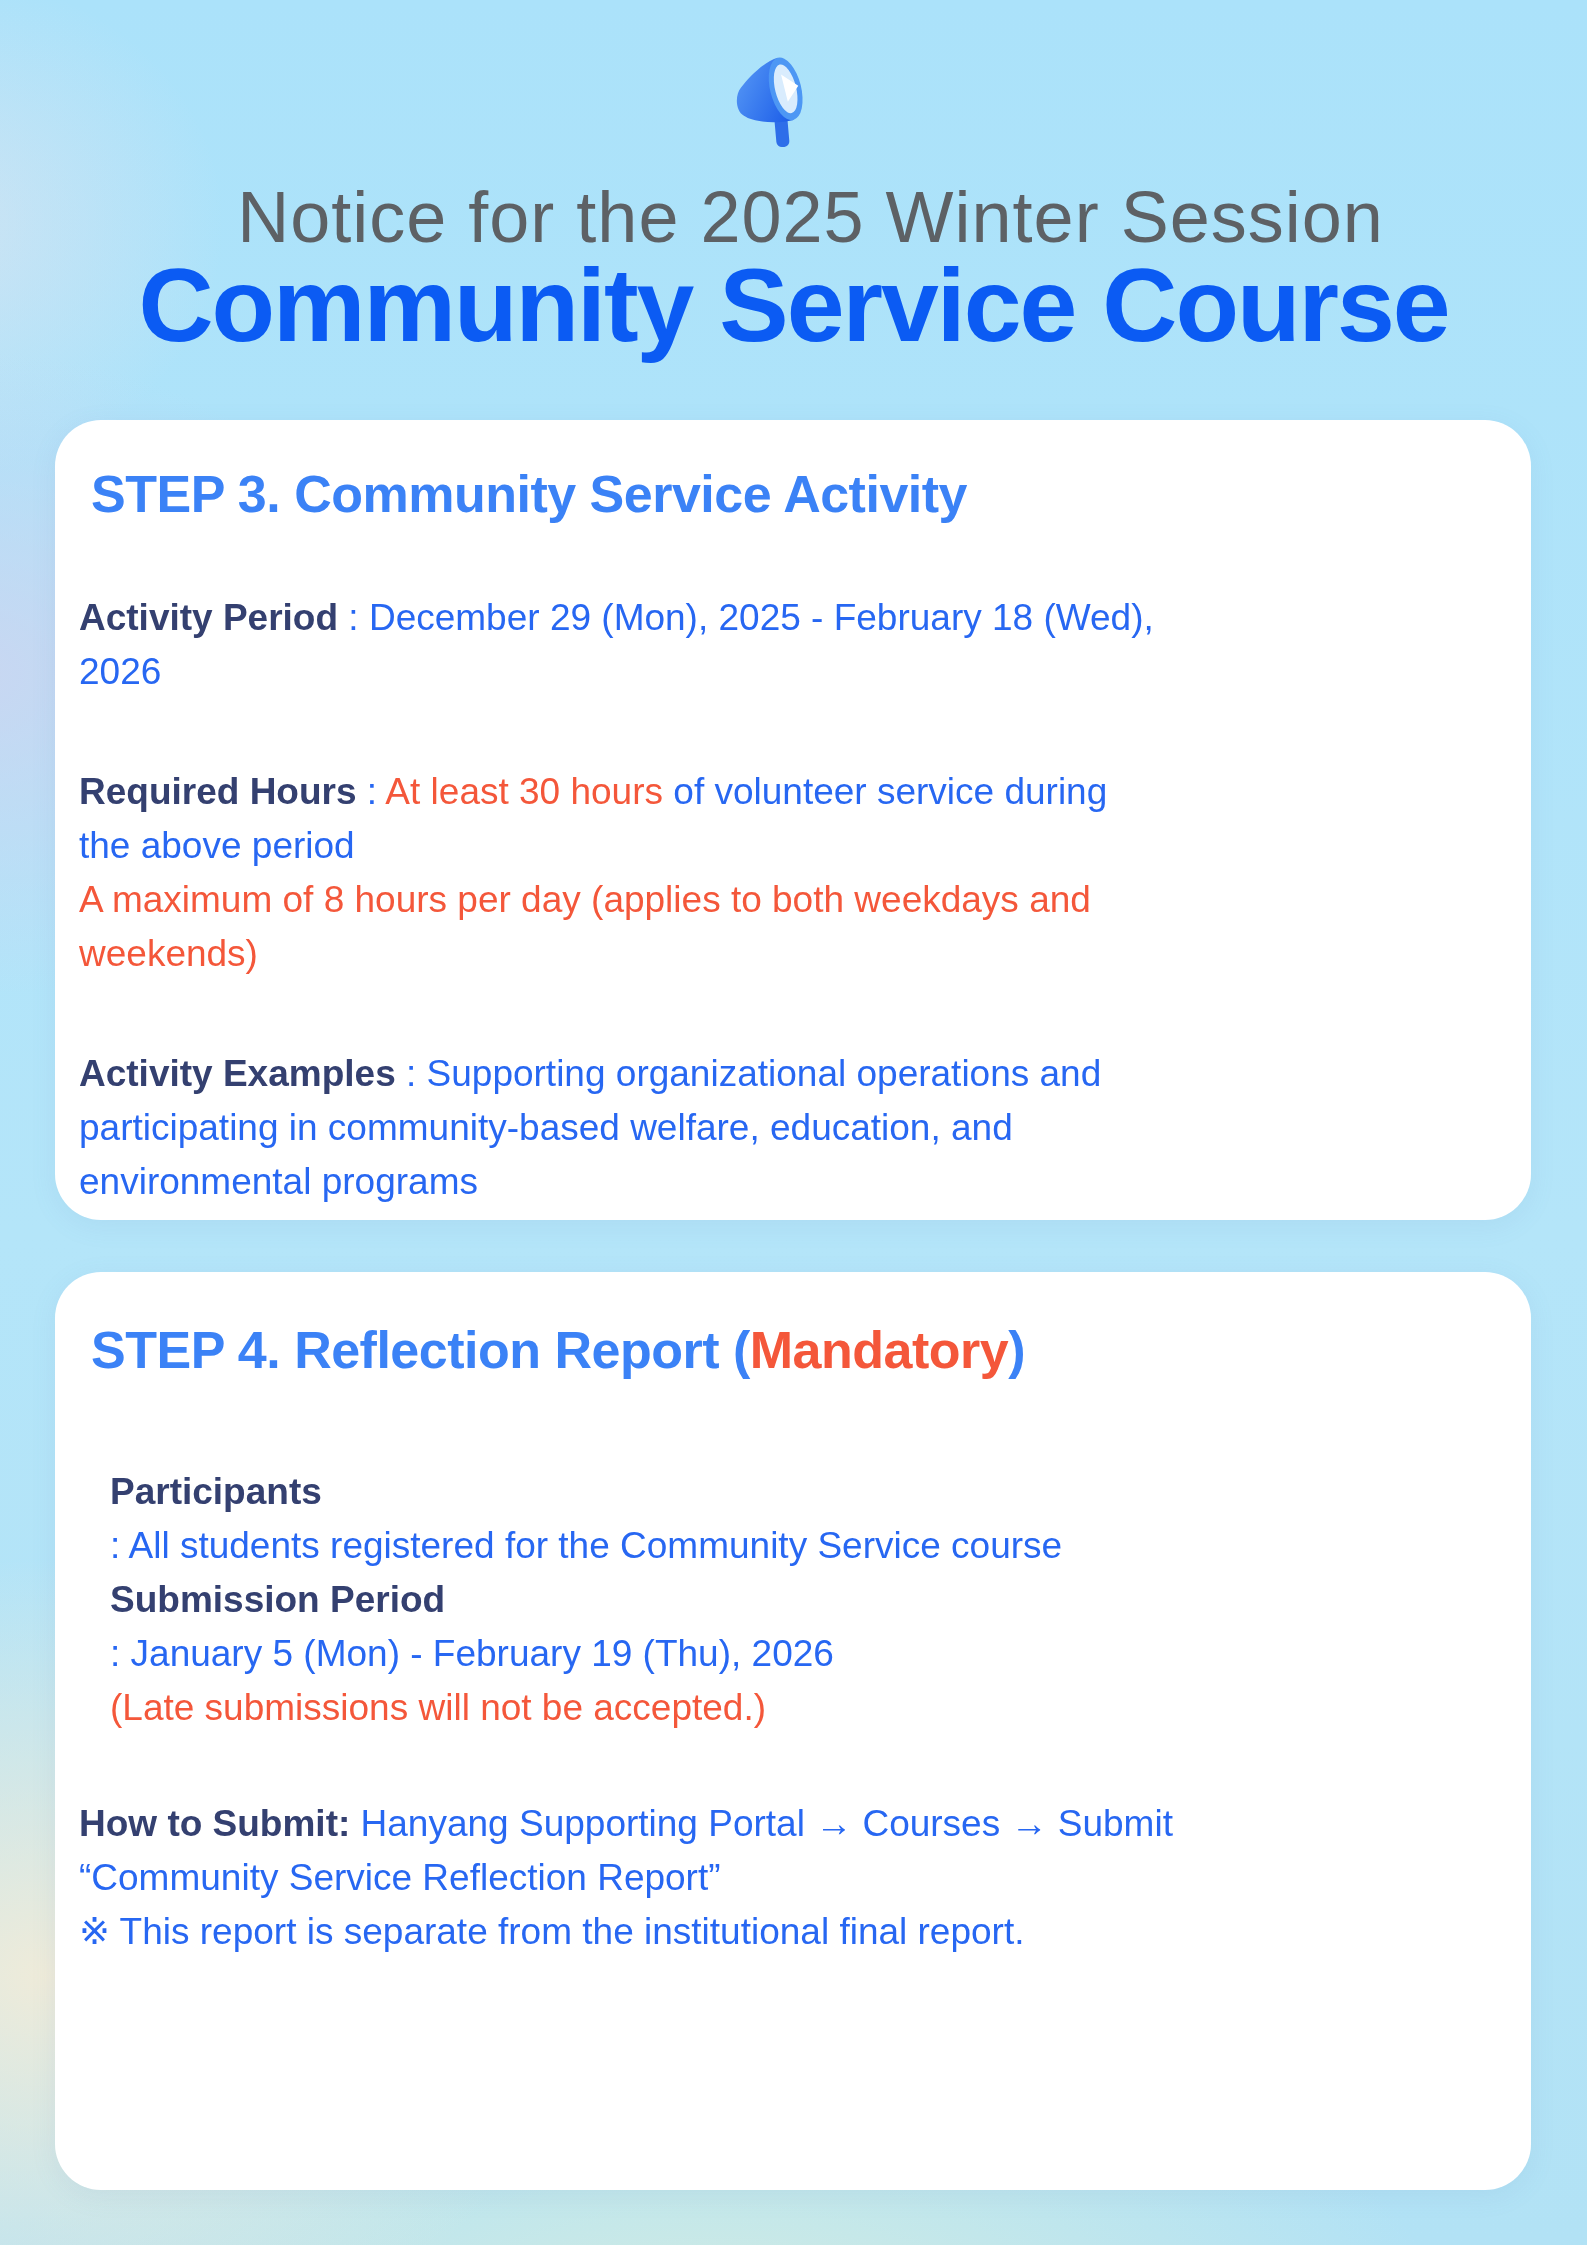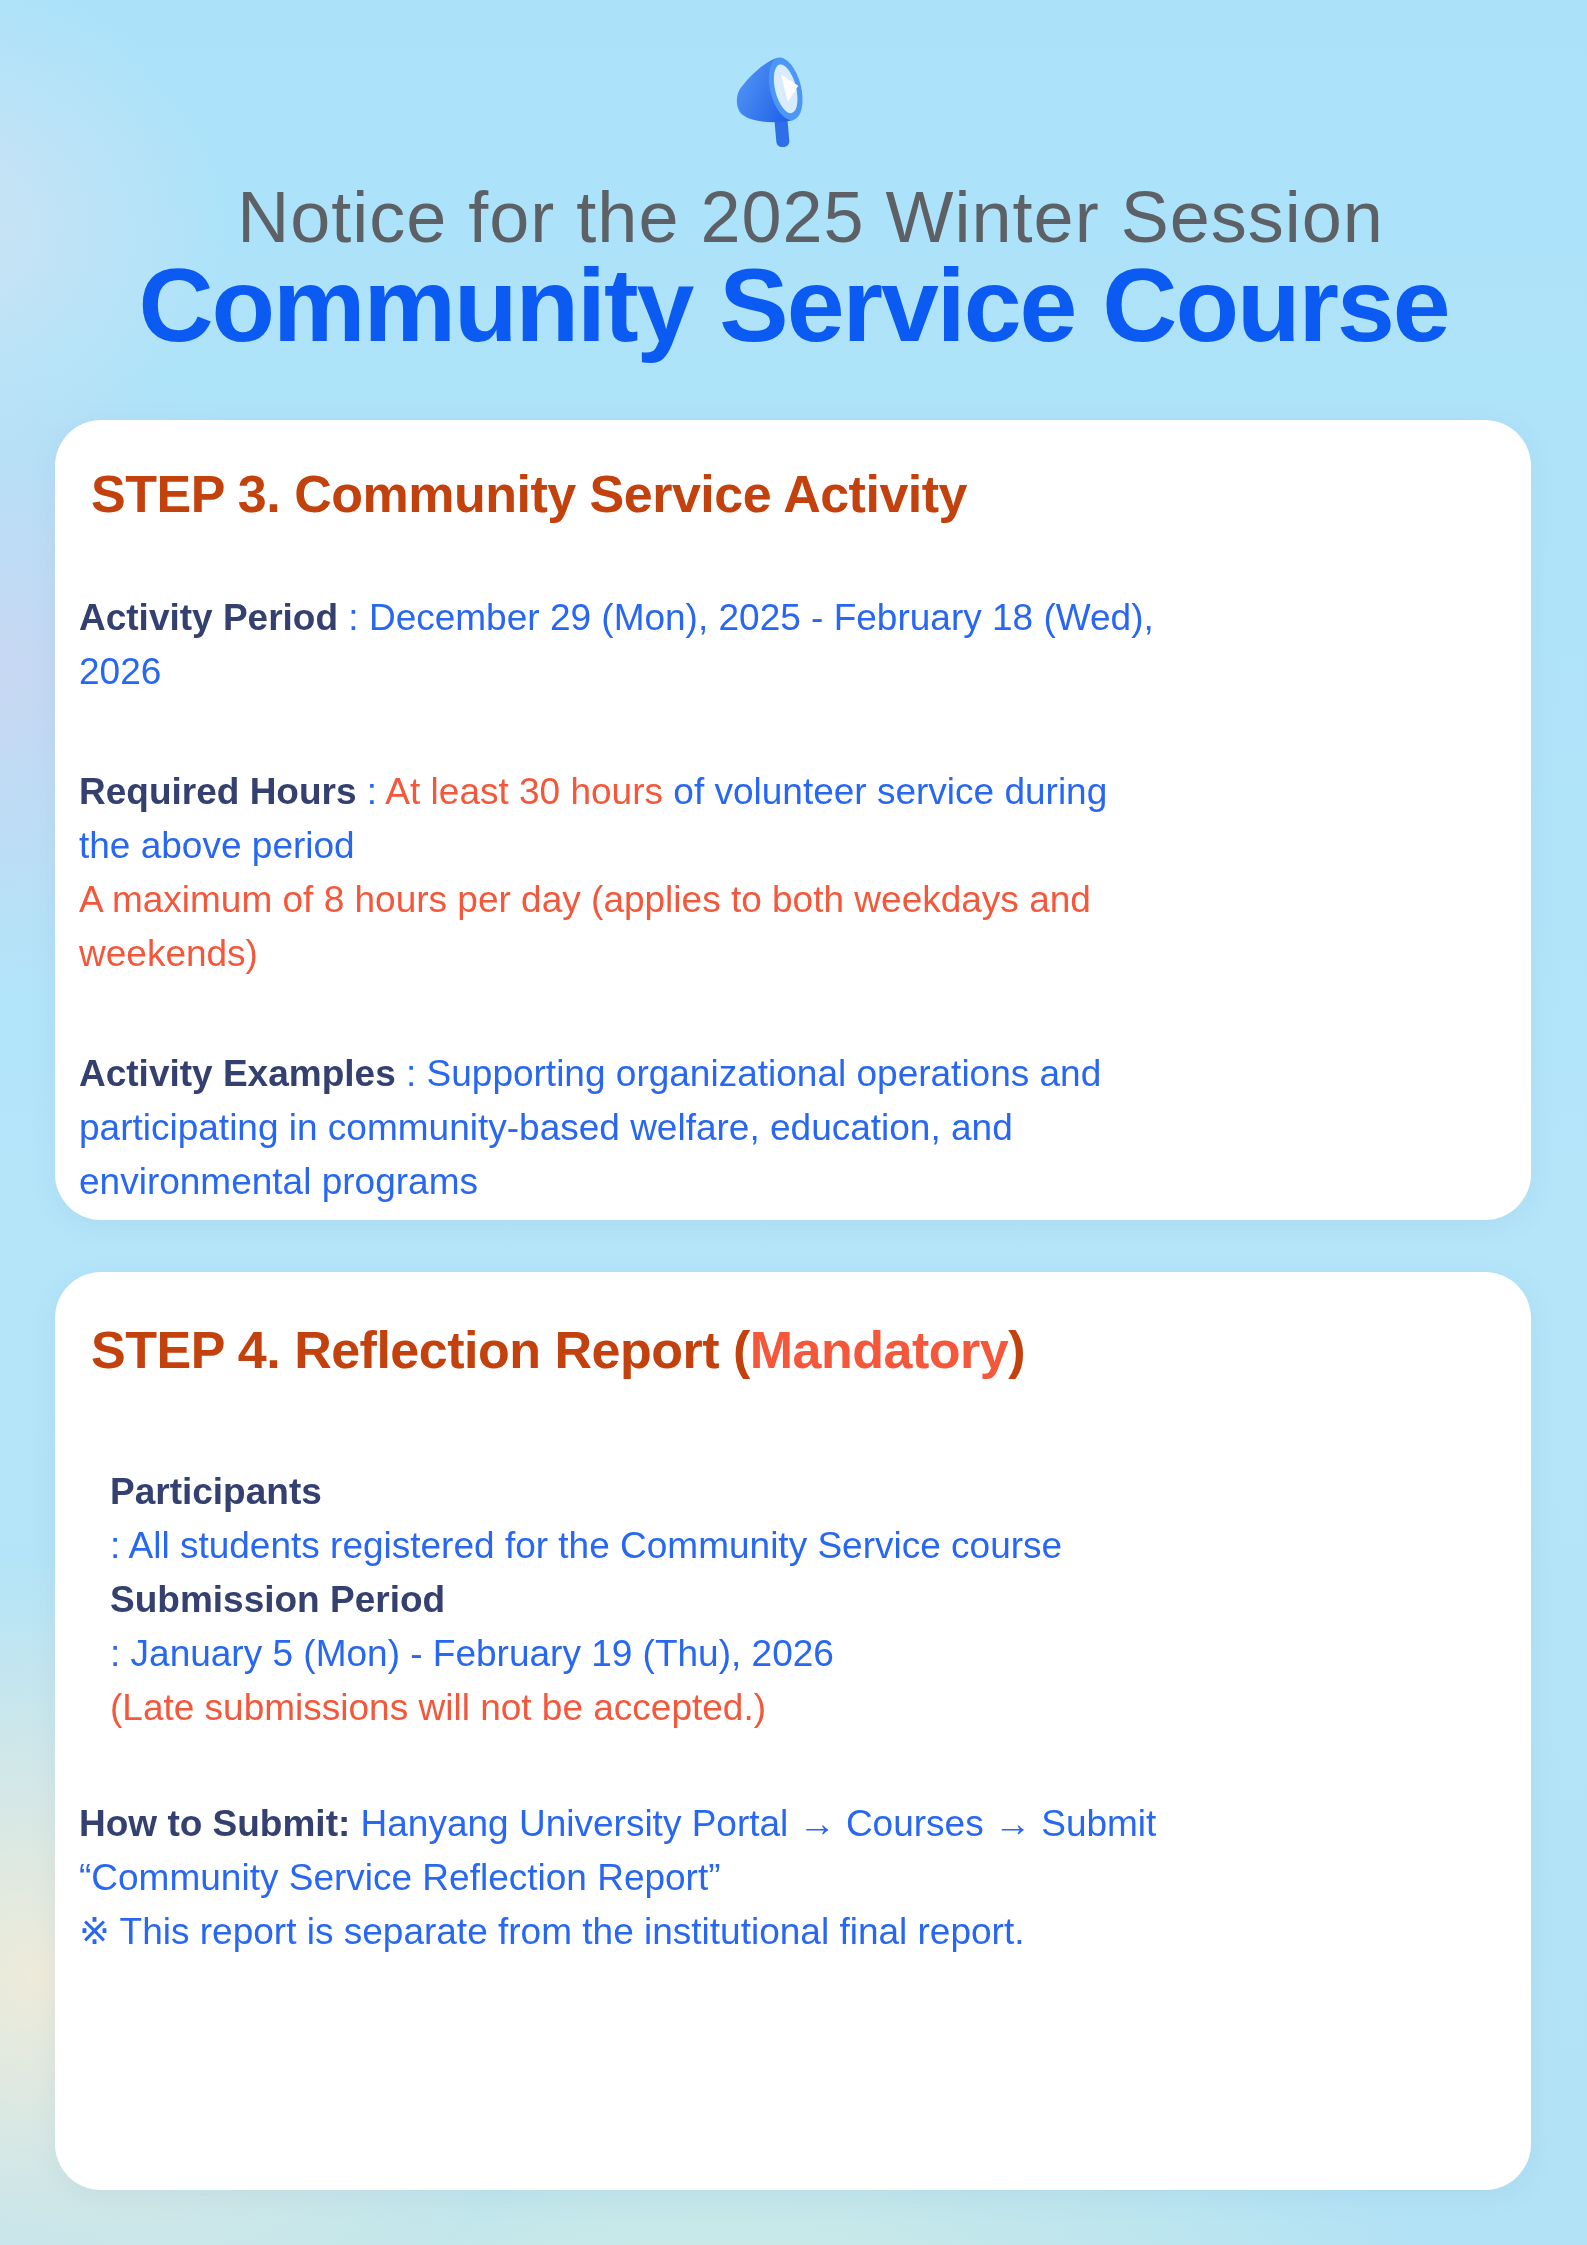--- a/index.html
+++ b/index.html
@@ -40,21 +40,21 @@
   .card2 .card-body{padding-top:30px;}
   .para{margin:0;}
   .card1 .para{margin-top:66px;}
   .card1 .para:first-child{margin-top:54px;}
   .card2 .para{margin-top:62px;}
   .card2 .para:first-child{margin-top:52px;margin-left:31px;}
   .seg-navy-bold{color:#344070;font-weight:bold;}
   .seg-blue{color:#2767f2;}
   .seg-orange{color:#f4573a;}
   .seg-orange-bold{color:#f4573a;font-weight:bold;}
-  .seg-heading-blue{color:#c2410c;}
+  .seg-heading-blue{color:#3b82f6;}
   .seg-heading-orange{color:#f4573a;text-align:center;}
 </style>
 </head>
 <body>
 
 <div class="hdr-icon">
   <svg width="86" height="104" viewBox="0 0 86 104" aria-hidden="true">
     <defs>
       <linearGradient id="mgBody" x1="0" y1="0" x2="1" y2="1">
         <stop offset="0" stop-color="#5a9cf6"></stop>
@@ -80,15 +80,15 @@
       <p class="para"><span class="seg-navy-bold">Activity Period</span><span class="seg-blue"> : </span><span class="seg-blue">December 29 (Mon), 2025 - February 18 (Wed),</span><br><span class="seg-blue">2026</span></p>
       <p class="para"><span class="seg-navy-bold">Required Hours</span><span class="seg-blue"> : </span><span class="seg-orange">At least 30 hours </span><span class="seg-blue">of volunteer service during</span><br><span class="seg-blue">the above period</span><br><span class="seg-orange">A maximum of 8 hours per day (applies to both weekdays and</span><br><span class="seg-orange">weekends)</span></p>
       <p class="para"><span class="seg-navy-bold">Activity Examples</span><span class="seg-blue"> : </span><span class="seg-blue">Supporting organizational operations and</span><br><span class="seg-blue">participating in community-based welfare, education, and</span><br><span class="seg-blue">environmental programs</span></p>
     </div>
 </section>
 
 <section class="card card2">
   <h2 class="card-heading"><span class="seg-heading-blue">STEP 4. Reflection Report (</span><span class="seg-heading-orange">Mandatory</span><span class="seg-heading-blue">)</span></h2>
   <div class="card-body">
       <p class="para"><span class="seg-navy-bold">Participants</span><br><span class="seg-blue">: All students registered for the Community Service course</span><br><span class="seg-navy-bold">Submission Period</span><br><span class="seg-blue">: January 5 (Mon) - February 19 (Thu), 2026</span><br><span class="seg-orange">(Late submissions will not be accepted.)</span></p>
-      <p class="para"><span class="seg-navy-bold">How to Submit:</span><span class="seg-blue"> Hanyang University Portal → Courses → Submit</span><br><span class="seg-blue">“Community Service Reflection Report”</span><br><span class="seg-blue"> ※ This report is separate from the institutional final report.</span></p>
+      <p class="para"><span class="seg-navy-bold">How to Submit:</span><span class="seg-blue"> Hanyang Supporting Portal → Courses → Submit</span><br><span class="seg-blue">“Community Service Reflection Report”</span><br><span class="seg-blue"> ※ This report is separate from the institutional final report.</span></p>
     </div>
 </section>
 
 </body></html>

